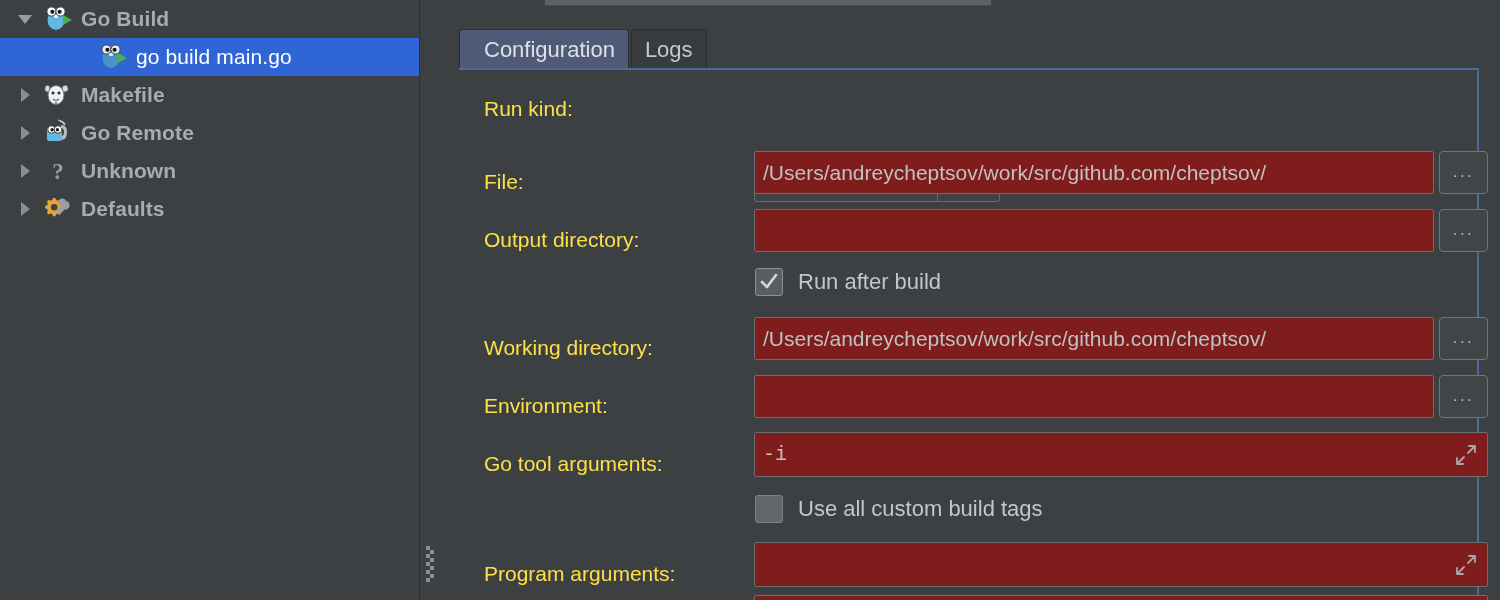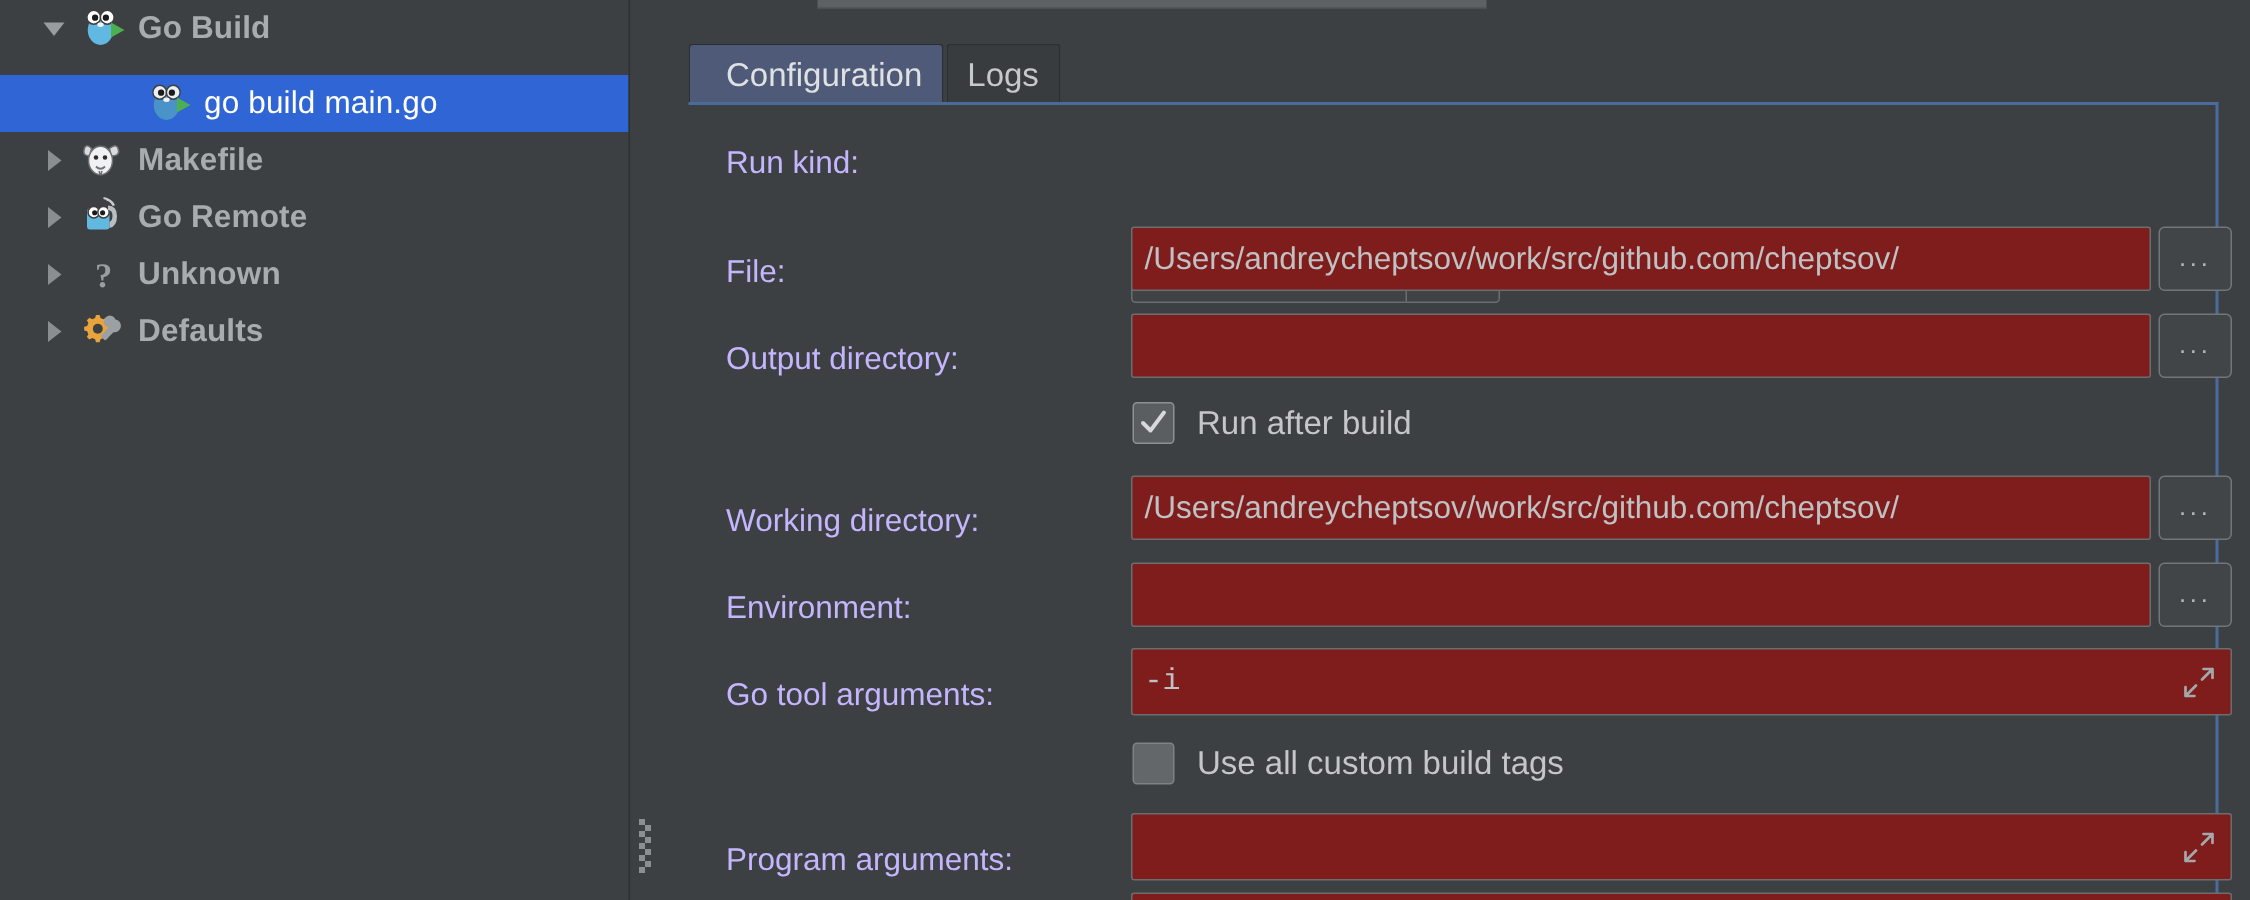--- a/index.html
+++ b/index.html
@@ -28,25 +28,25 @@
     background: #3c4043;
     box-sizing: border-box;
     border-right: 1px solid #2e3133;
     overflow: hidden;
   }
   .tree-row {
     position: relative;
     height: 38px;
     display: flex;
     align-items: center;
-    padding-left: 26px;
+    padding-left: 15px;
     box-sizing: border-box;
     white-space: nowrap;
   }
-  .tree-row.child { padding-left: 96px; margin-top: 12px; }
+  .tree-row.child { padding-left: 96px; }
   .tree-row.selected { background: #2f65d4; }
   .tree-label {
     font-size: 21px;
     font-weight: bold;
     color: #a9acae;
     letter-spacing: .1px;
   }
   .tree-row.selected .tree-label { color: #ffffff; font-weight: normal; }
   .arrow {
     width: 26px;
@@ -148,21 +148,21 @@
     width: 1020px; height: 532px;
     box-sizing: border-box;
     border-top: 2px solid #4a6c9b;
     border-right: 2px solid #4a6c9b;
     background: #3c4043;
   }
 
   .form-label {
     position: absolute;
     font-size: 21px;
-    color: #c4b5fd;
+    color: #fde047;
     white-space: nowrap;
   }
 
   
   .field {
     position: absolute;
     box-sizing: border-box;
     background: #7f1d1d;
     border: 1px solid #6a6e70;
     border-radius: 2px;

